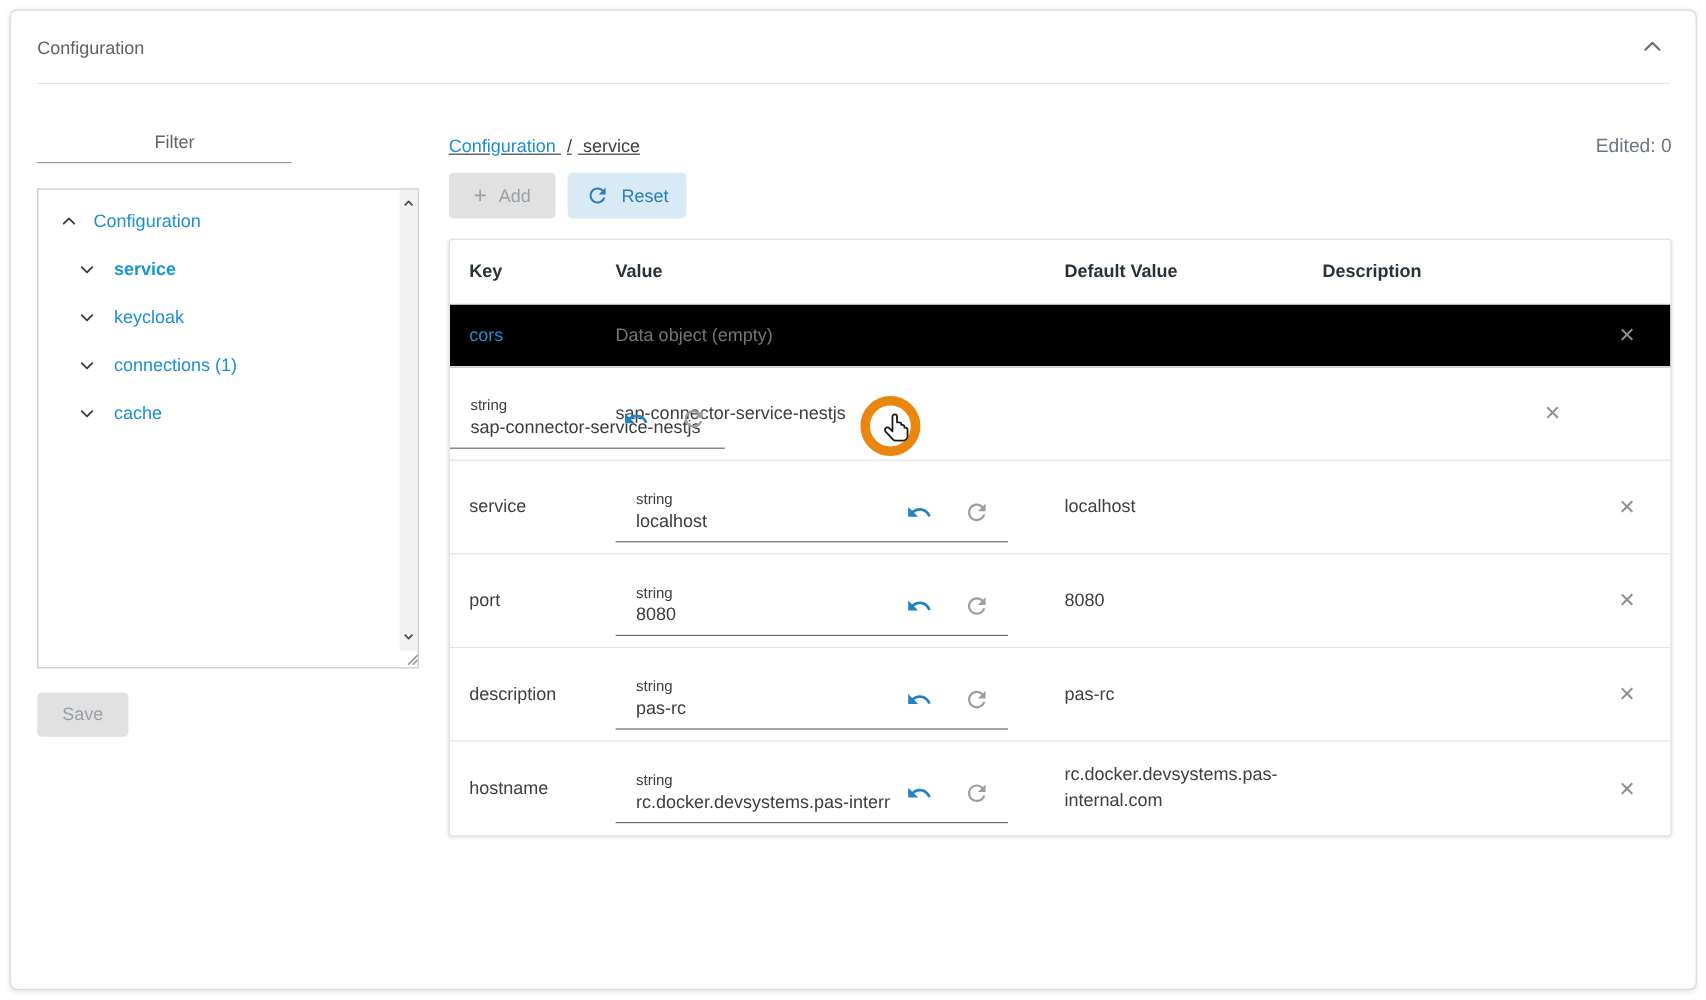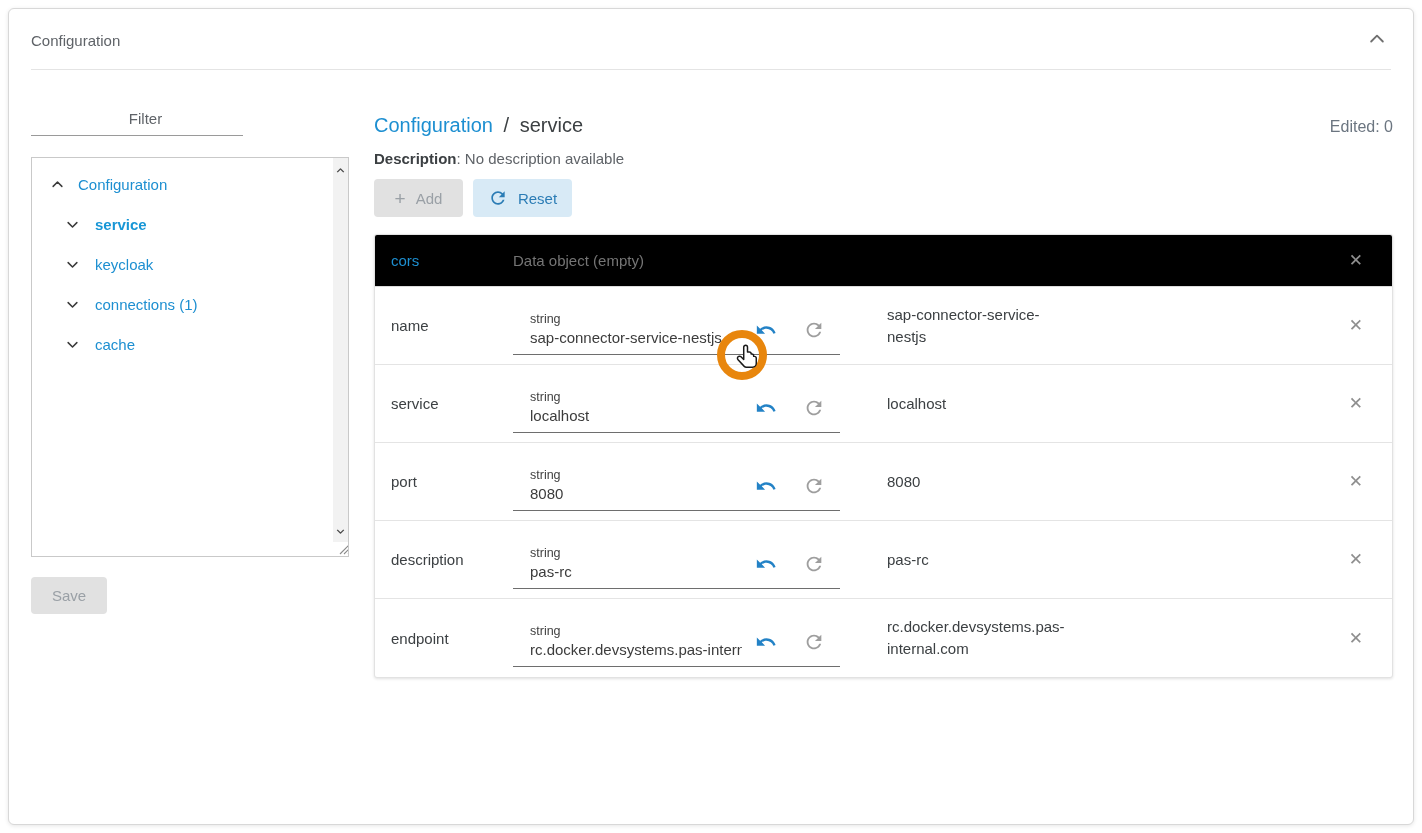--- a/index.html
+++ b/index.html
@@ -42,21 +42,21 @@
   .tree-item.lvl1 .tree-label { margin-left:15px; }
   .tree-label { color:#1d8fd1; }
   .tree-item.selected .tree-label { font-weight:bold; color:#1796d6; }
 
   .save-btn { margin-top:20px; width:76px; height:37px; background:#e1e1e1; color:#9aa0a6;
               border:none; border-radius:4px; font-size:15px; font-family:"Liberation Sans",sans-serif; }
 
   
   .main { flex:1; padding:0 22px 0 8px; }
   .main-top { margin-top:44px; display:flex; justify-content:space-between; align-items:baseline; }
-  .breadcrumb { font-size:20px; }
+  .breadcrumb { font-size:15px;text-decoration:underline; }
   .breadcrumb .bc-link { color:#1d8fd1; cursor:pointer; }
   .breadcrumb .bc-sep { color:#3c4043; margin:0 5px; }
   .breadcrumb .bc-current { color:#3c4043; }
   .edited-counter { font-size:16px; color:#6b7580; }
 
   .meta-line { font-size:15px; color:#5f6368; }
   .meta-line b { color:#3c4043; }
   .type-line { margin-top:23px; }
   .desc-line { margin-top:13px; }
 
@@ -196,58 +196,59 @@
     <div class="main">
       <div class="main-top">
         <div class="breadcrumb">
           <span class="bc-link">Configuration</span>
           <span class="bc-sep">/</span>
           <span class="bc-current">service</span>
         </div>
         <div class="edited-counter">Edited: 0</div>
       </div>
 
-      <div class="meta-line desc-line">
-        <b>Description</b><span>: </span><span>No description available</span>
-      </div>
 
       <div class="btn-row">
         <button class="btn btn-add">
           <span class="plus">+</span>
           <span>Add</span>
         </button>
         <button class="btn btn-reset">
           <span style="display:flex;">
             <svg width="20" height="20" viewBox="0 0 24 24" fill="#2b7cb5">
                 <path d="M17.65 6.35C16.2 4.9 14.21 4 12 4c-4.42 0-7.99 3.58-8 8s3.57 8 8 8c3.73 0 6.84-2.55 7.73-6h-2.08c-.82 2.33-3.04 4-5.65 4-3.31 0-6-2.69-6-6s2.69-6 6-6c1.66 0 3.14.69 4.22 1.78L13 11h7V4l-2.35 2.35z"></path>
               </svg>
           </span>
           <span>Reset</span>
         </button>
       </div>
 
       <div class="cfg-table">
+        <div class="trow thead">
+          <div class="hcell key">Key</div>
+          <div class="hcell">Value</div>
+          <div class="hcell">Default Value</div>
+          <div class="hcell">Description</div>
+          <div class="hcell"></div>
+        </div>
         <div id="table-rows">
             <div class="trow obj-row">
               <div class="cell key">
                 <span class="key-link">cors</span>
               </div>
               <div class="cell value-plain">Data object (empty)</div>
               <div class="cell default">
                 <span></span>
               </div>
               <div class="cell desc"></div>
               <div class="cell close">
                 <span class="close-x">✕</span>
               </div>
             </div>
             <div class="trow data-row">
-              <div class="cell key">
-                <span>name</span>
-              </div>
               <div class="cell value">
                 <div class="vfield">
                   <div class="vtype">string</div>
                   <input class="vinput" value="sap-connector-service-nestjs" style="">
                   <span class="ic ic-undo"><svg width="22" height="22" viewBox="0 0 24 24" fill="#2382c6">
                       <path d="M12.5 8c-2.65 0-5.05.99-6.9 2.6L2 7v9h9l-3.62-3.62C8.77 11.22 10.54 10.5 12.5 10.5c3.54 0 6.55 2.31 7.6 5.5l2.37-.78C21.08 11.03 17.15 8 12.5 8z"></path>
                     </svg></span>
                   <span class="ic ic-refresh"><svg width="22" height="22" viewBox="0 0 24 24" fill="#9e9e9e">
                       <path d="M17.65 6.35C16.2 4.9 14.21 4 12 4c-4.42 0-7.99 3.58-8 8s3.57 8 8 8c3.73 0 6.84-2.55 7.73-6h-2.08c-.82 2.33-3.04 4-5.65 4-3.31 0-6-2.69-6-6s2.69-6 6-6c1.66 0 3.14.69 4.22 1.78L13 11h7V4l-2.35 2.35z"></path>
                     </svg></span>
@@ -328,21 +329,21 @@
               <div class="cell default">
                 <span>pas-rc</span>
               </div>
               <div class="cell desc"></div>
               <div class="cell close">
                 <span class="close-x">✕</span>
               </div>
             </div>
             <div class="trow data-row">
               <div class="cell key">
-                <span>endpoint</span>
+                <span>hostname</span>
               </div>
               <div class="cell value">
                 <div class="vfield">
                   <div class="vtype">string</div>
                   <input class="vinput" value="rc.docker.devsystems.pas-internal.com" style="">
                   <span class="ic ic-undo"><svg width="22" height="22" viewBox="0 0 24 24" fill="#2382c6">
                       <path d="M12.5 8c-2.65 0-5.05.99-6.9 2.6L2 7v9h9l-3.62-3.62C8.77 11.22 10.54 10.5 12.5 10.5c3.54 0 6.55 2.31 7.6 5.5l2.37-.78C21.08 11.03 17.15 8 12.5 8z"></path>
                     </svg></span>
                   <span class="ic ic-refresh"><svg width="22" height="22" viewBox="0 0 24 24" fill="#9e9e9e">
                       <path d="M17.65 6.35C16.2 4.9 14.21 4 12 4c-4.42 0-7.99 3.58-8 8s3.57 8 8 8c3.73 0 6.84-2.55 7.73-6h-2.08c-.82 2.33-3.04 4-5.65 4-3.31 0-6-2.69-6-6s2.69-6 6-6c1.66 0 3.14.69 4.22 1.78L13 11h7V4l-2.35 2.35z"></path>

